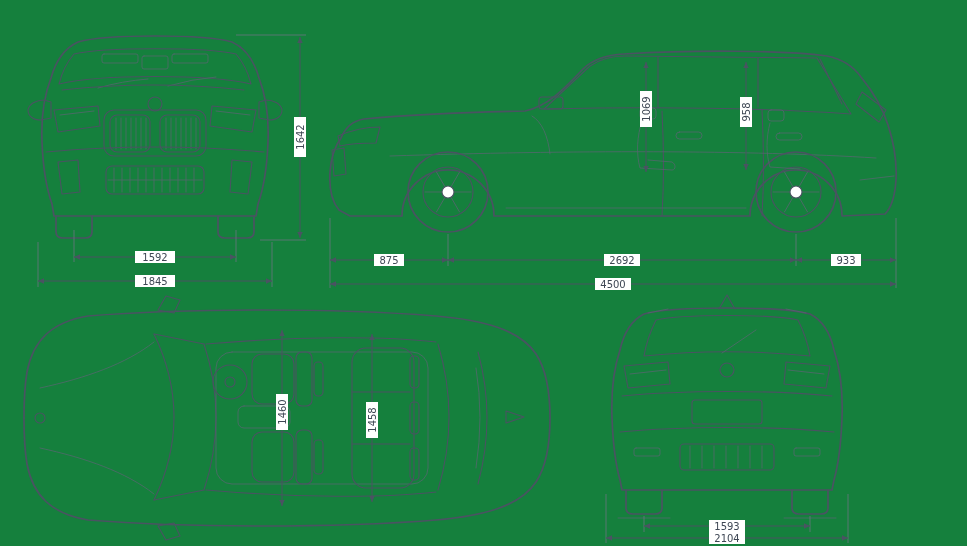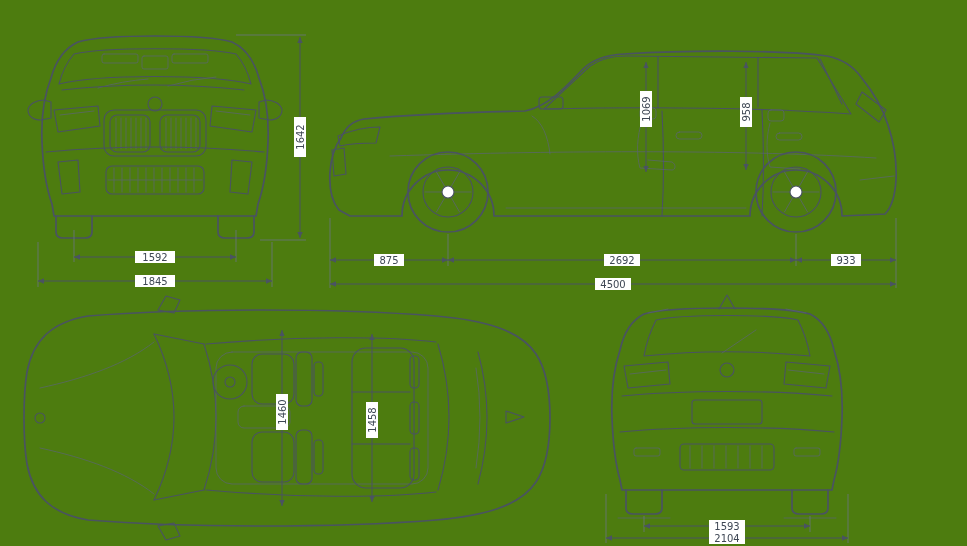--- a/index.html
+++ b/index.html
@@ -1,17 +1,17 @@
 <!DOCTYPE html>
 <html><head>
 <meta charset="utf-8">
 <style>
   html,body{margin:0;padding:0;background:#fff;}
   #stage{
-    position:relative;width:967px;height:546px;background:#4d7c0f;overflow:hidden;
+    position:relative;width:967px;height:546px;background:#15803d;overflow:hidden;
     font-family:"DejaVu Sans", sans-serif;
   }
   svg{position:absolute;overflow:visible;}
   .art{stroke:#4a5362;fill:none;stroke-width:1.7;stroke-linecap:round;stroke-linejoin:round;}
   .art-med{stroke:#4a5362;fill:none;stroke-width:1.1;stroke-linecap:round;stroke-linejoin:round;}
   .art-thin{stroke:#5a6472;fill:none;stroke-width:0.8;stroke-linecap:round;stroke-linejoin:round;opacity:.9;}
   .dim{stroke:#4a5362;fill:none;stroke-width:1;}
   .ext{stroke:#6b7480;fill:none;stroke-width:0.8;}
   .dim-label{font:10px "DejaVu Sans", sans-serif;fill:#3e4754;text-anchor:middle;}
   .label-bg{fill:#ffffff;stroke:none;}

